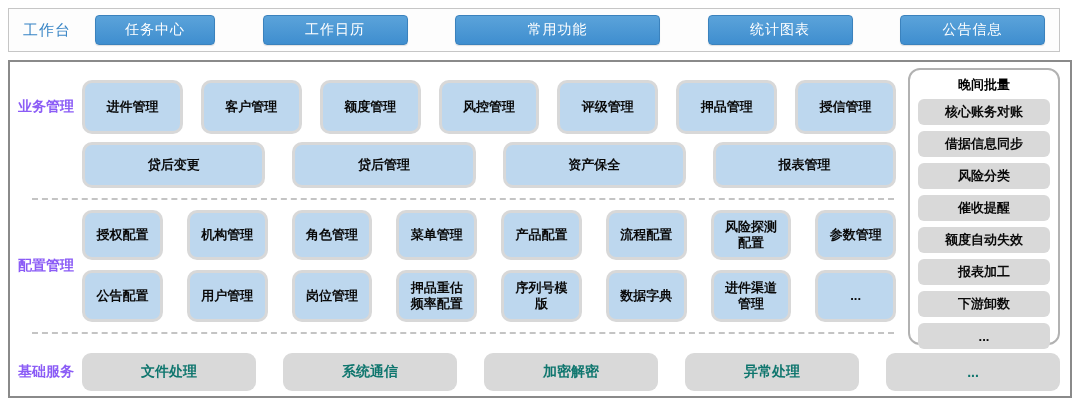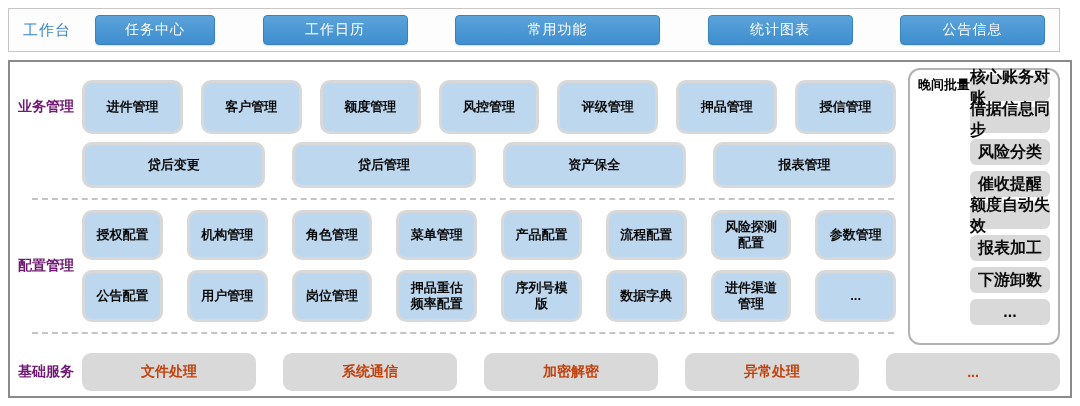--- a/index.html
+++ b/index.html
@@ -45,21 +45,21 @@
     padding: 0 10px 6px 0;
     display: flex; flex-direction: column;
   }
   .upper { display: flex; flex: 1; }
   .content-left { flex: 1; padding-top: 18px; min-width: 0; }
 
   .section { display: flex; }
   .section-label {
     width: 72px; flex-shrink: 0;
     display: flex; align-items: center; justify-content: center;
-    font-weight: bold; font-size: 14px; color: #701a75; white-space: nowrap;
+    font-weight: bold; font-size: 14px; color: #8b5cf6; white-space: nowrap;
   }
   .label-top { align-self: flex-start; height: 54px; }
   .section-rows { flex: 1; min-width: 0; }
 
   .chip-row { display: flex; }
   .chip {
     flex: 1;
     background: #bdd7ee;
     border: 3px solid #d8d8d8;
     border-radius: 10px;
@@ -80,44 +80,44 @@
   }
 
   
   .base-section { display: flex; margin-top: 8px; height: 38px; flex-shrink: 0; }
   .gray-row { display: flex; flex: 1; gap: 27px; }
   .gray-btn {
     flex: 1;
     background: #d9d9d9;
     border-radius: 9px;
     display: flex; align-items: center; justify-content: center;
-    font-weight: bold; font-size: 14px; color: #c2410c;
+    font-weight: bold; font-size: 14px; color: #0f766e;
   }
 
   
   .night-panel {
     width: 152px; flex-shrink: 0;
     margin: 6px 0 0 12px;
     height: 277px;
     border: 2px solid #b2b2b2;
     border-radius: 12px;
     background: #fff;
     padding: 5px 8px 8px 8px;
-    display: flex; flex-direction: row;
+    display: flex; flex-direction: column;
   }
   .night-title {
     text-align: center; font-weight: bold; font-size: 13px;
     height: 20px; line-height: 20px; margin-bottom: 4px; color: #000;
   }
   .night-items { display: flex; flex-direction: column; gap: 6px; flex: 1; }
   .night-item {
     height: 26px; flex-shrink: 0;
     background: #d9d9d9; border-radius: 6px;
     display: flex; align-items: center; justify-content: center;
-    font-weight: bold; font-size: 16px; color: #0a0a0a;
+    font-weight: bold; font-size: 13px; color: #0a0a0a;
   }
 </style>
 </head>
 <body>
 
 <div class="stage">
 
   <div class="topbar">
     <span class="workbench-label">工作台</span>
     <div class="topbar-buttons">

